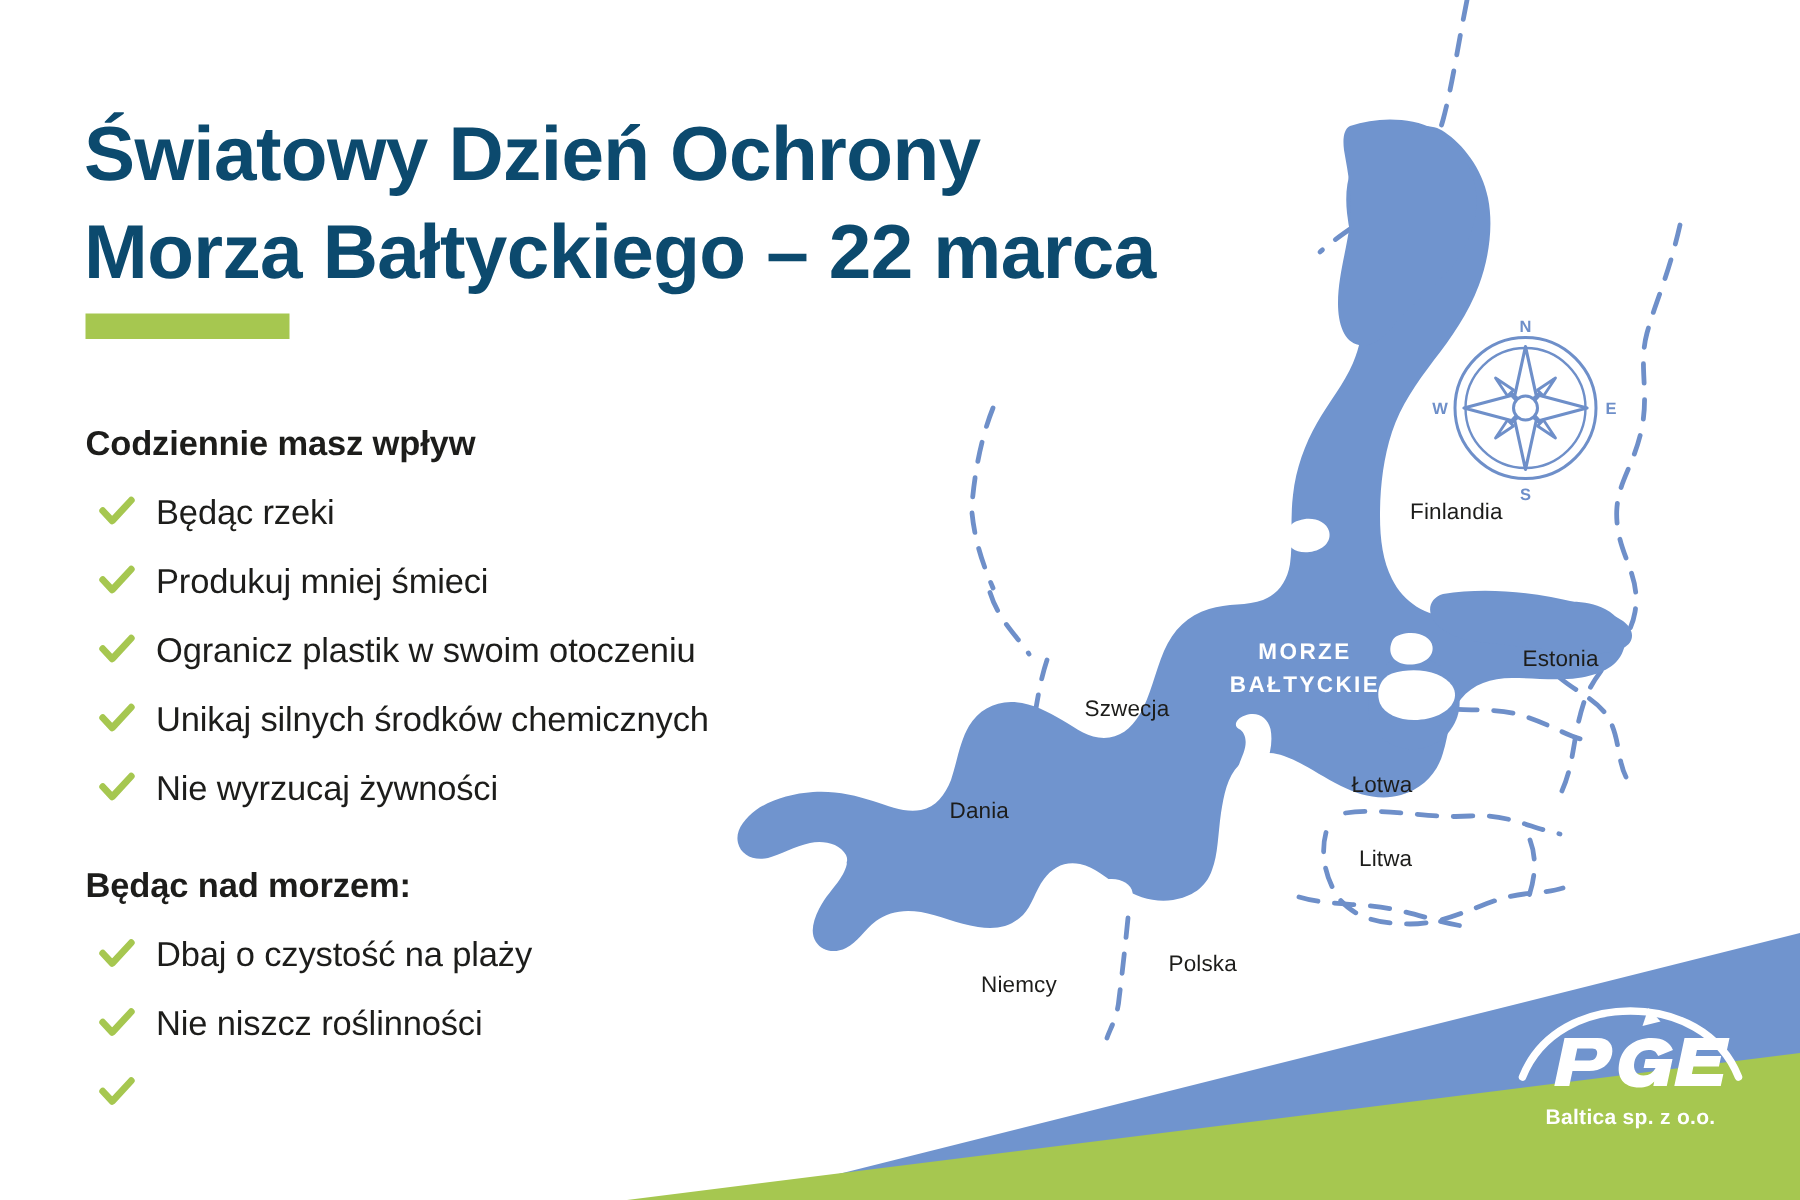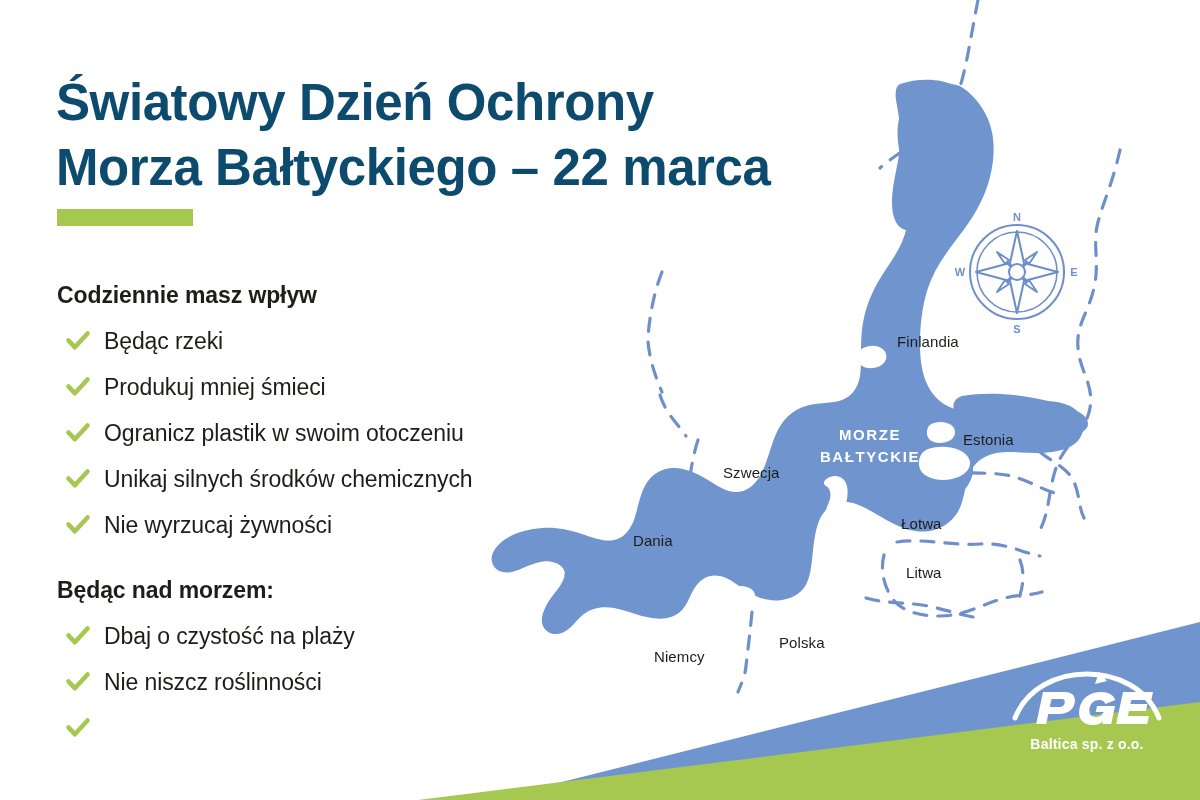--- a/index.html
+++ b/index.html
@@ -311,23 +311,23 @@
         <path d="M-20,-20 L-12,-8 L-8,-12 Z" fill="#ffffff" stroke="#6e8fc9" stroke-width="1.9" stroke-linejoin="round"></path>
         <circle r="8" fill="#ffffff" stroke="#6e8fc9" stroke-width="2"></circle>
         <text id="compass-n" x="0" y="-51" text-anchor="middle" font-family="Liberation Sans, sans-serif" font-size="11" font-weight="bold" fill="#6e8fc9">N</text>
         <text id="compass-e" x="57" y="4" text-anchor="middle" font-family="Liberation Sans, sans-serif" font-size="11" font-weight="bold" fill="#6e8fc9">E</text>
         <text id="compass-s" x="0" y="61" text-anchor="middle" font-family="Liberation Sans, sans-serif" font-size="11" font-weight="bold" fill="#6e8fc9">S</text>
         <text id="compass-w" x="-57" y="4" text-anchor="middle" font-family="Liberation Sans, sans-serif" font-size="11" font-weight="bold" fill="#6e8fc9">W</text>
       </g>
     </svg>
 
     <div id="country-labels">
-        <div class="map-label" style="left: 897px; top: 333px;">Finlandia</div>
+        <div class="map-label" style="left: 940px; top: 333px;">Finlandia</div>
         <div class="map-label" style="left: 723px; top: 464px;">Szwecja</div>
-        <div class="map-label" style="left: 963px; top: 431px;">Estonia</div>
+        <div class="map-label" style="left: 1015px; top: 431px;">Estonia</div>
         <div class="map-label" style="left: 901px; top: 515px;">Łotwa</div>
         <div class="map-label" style="left: 906px; top: 564px;">Litwa</div>
         <div class="map-label" style="left: 633px; top: 532px;">Dania</div>
         <div class="map-label" style="left: 779px; top: 634px;">Polska</div>
         <div class="map-label" style="left: 654px; top: 648px;">Niemcy</div>
       </div>
 
     <div class="sea-label" id="sea-label" style="left:790px; top:424px; width:160px;">
       <span>MORZE</span><br>
       <span>BAŁTYCKIE</span>

